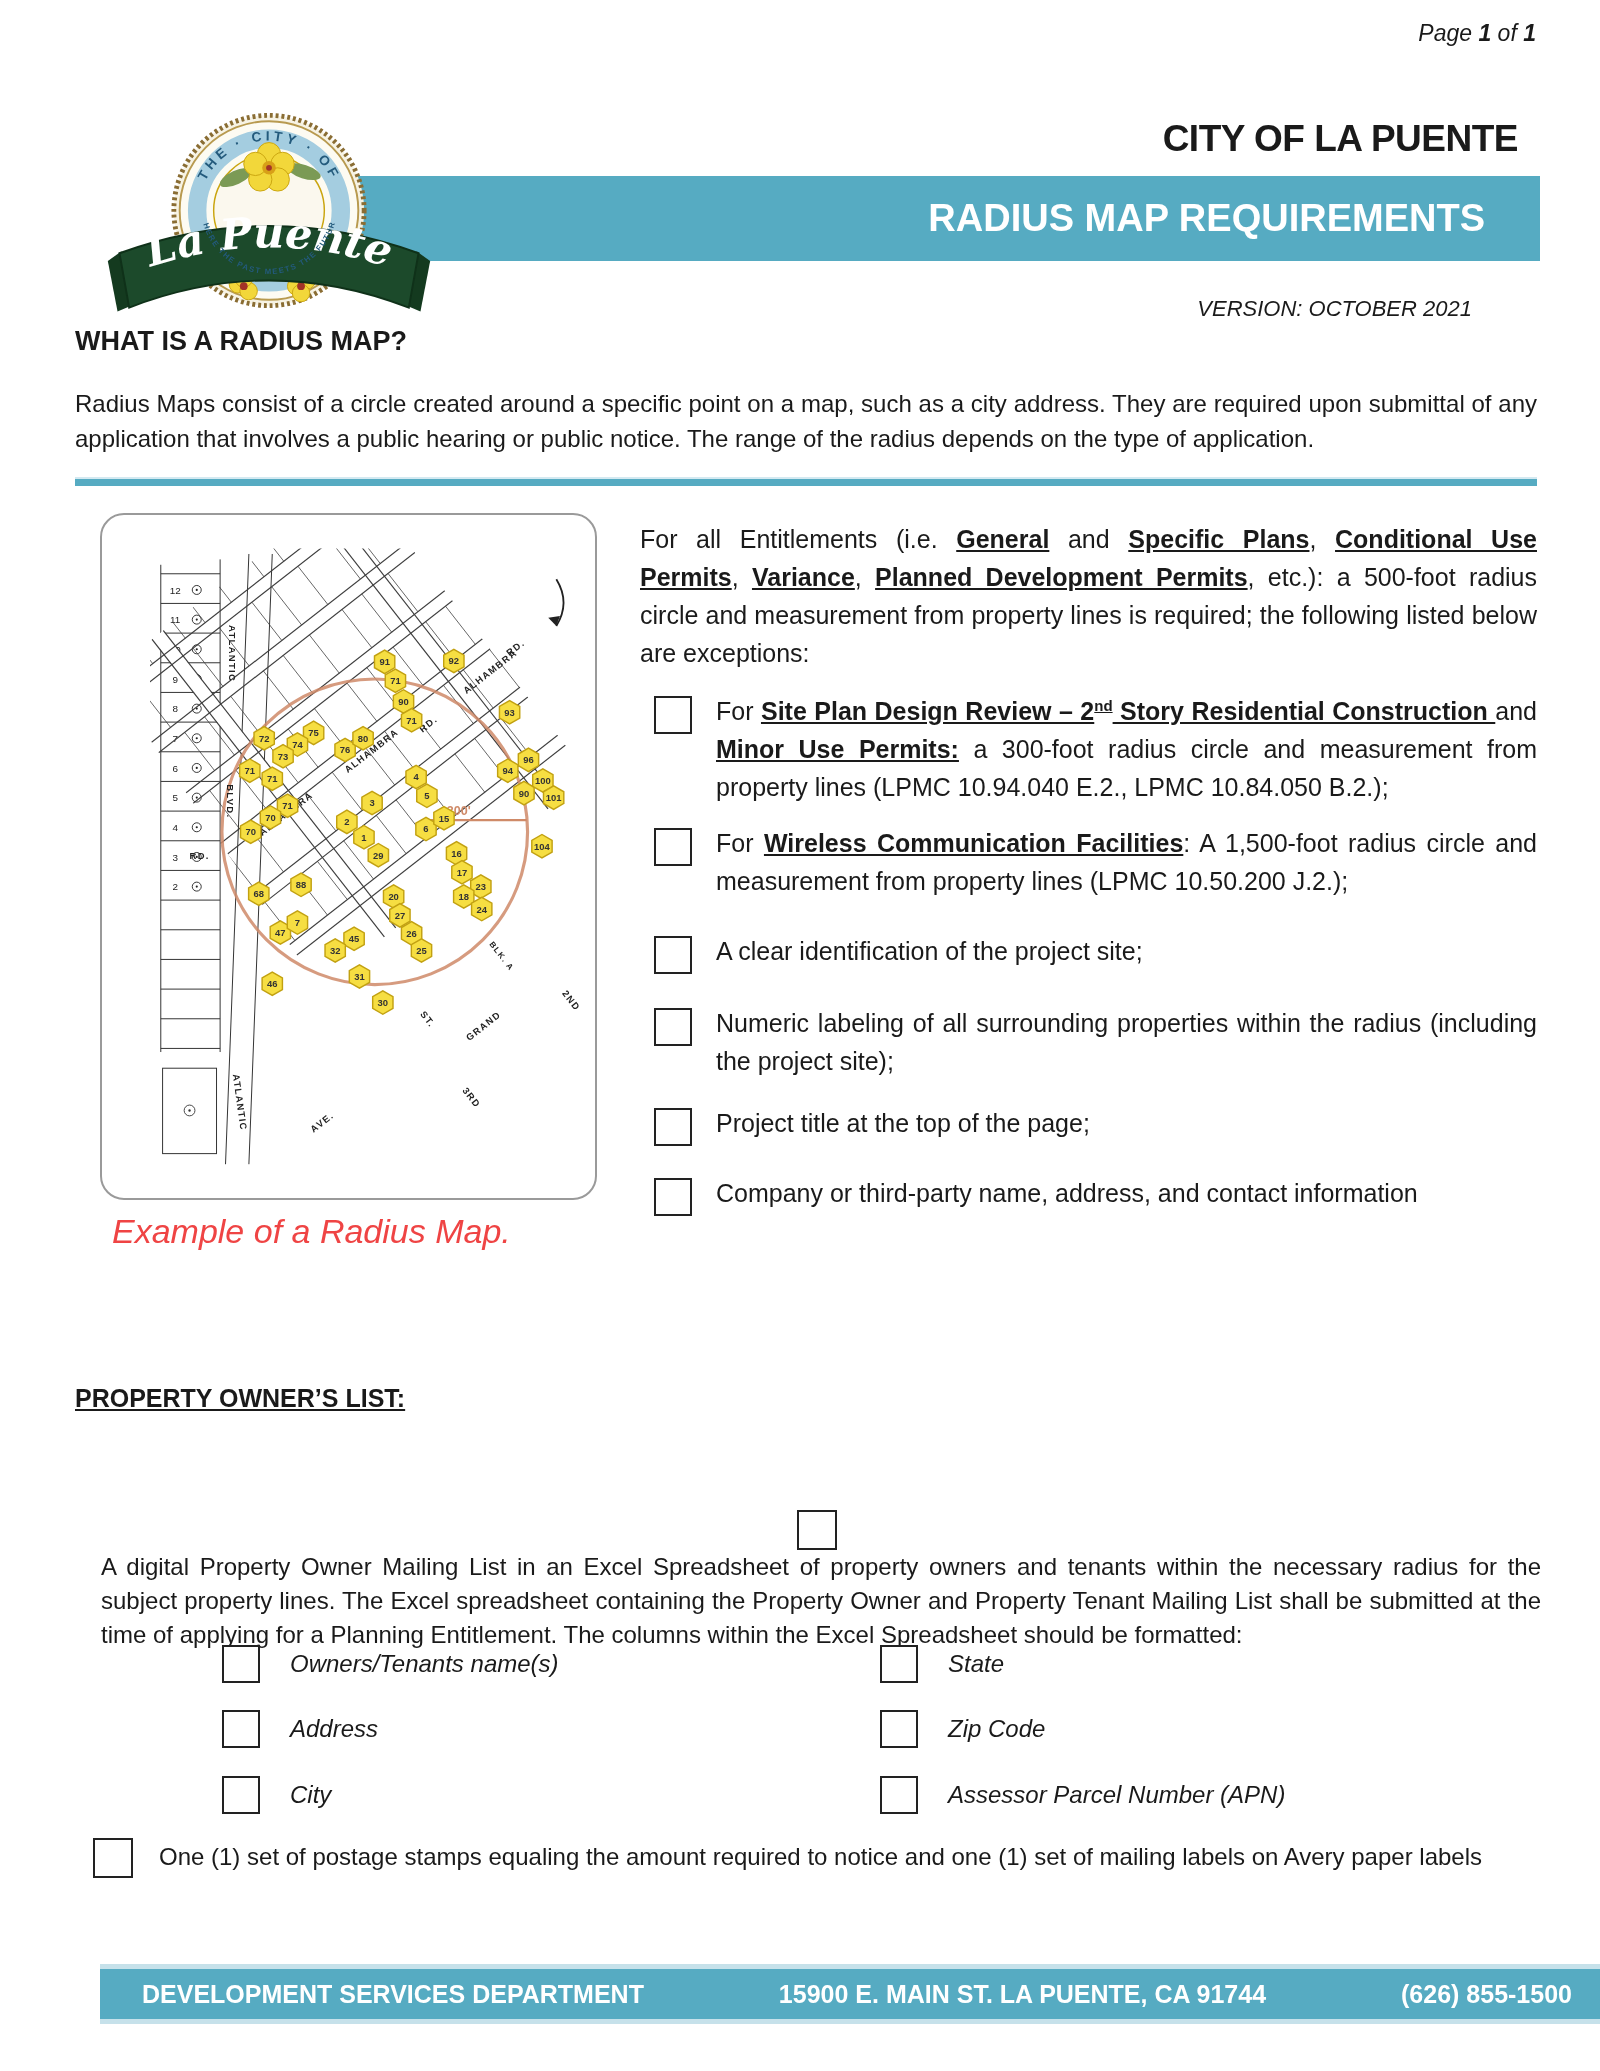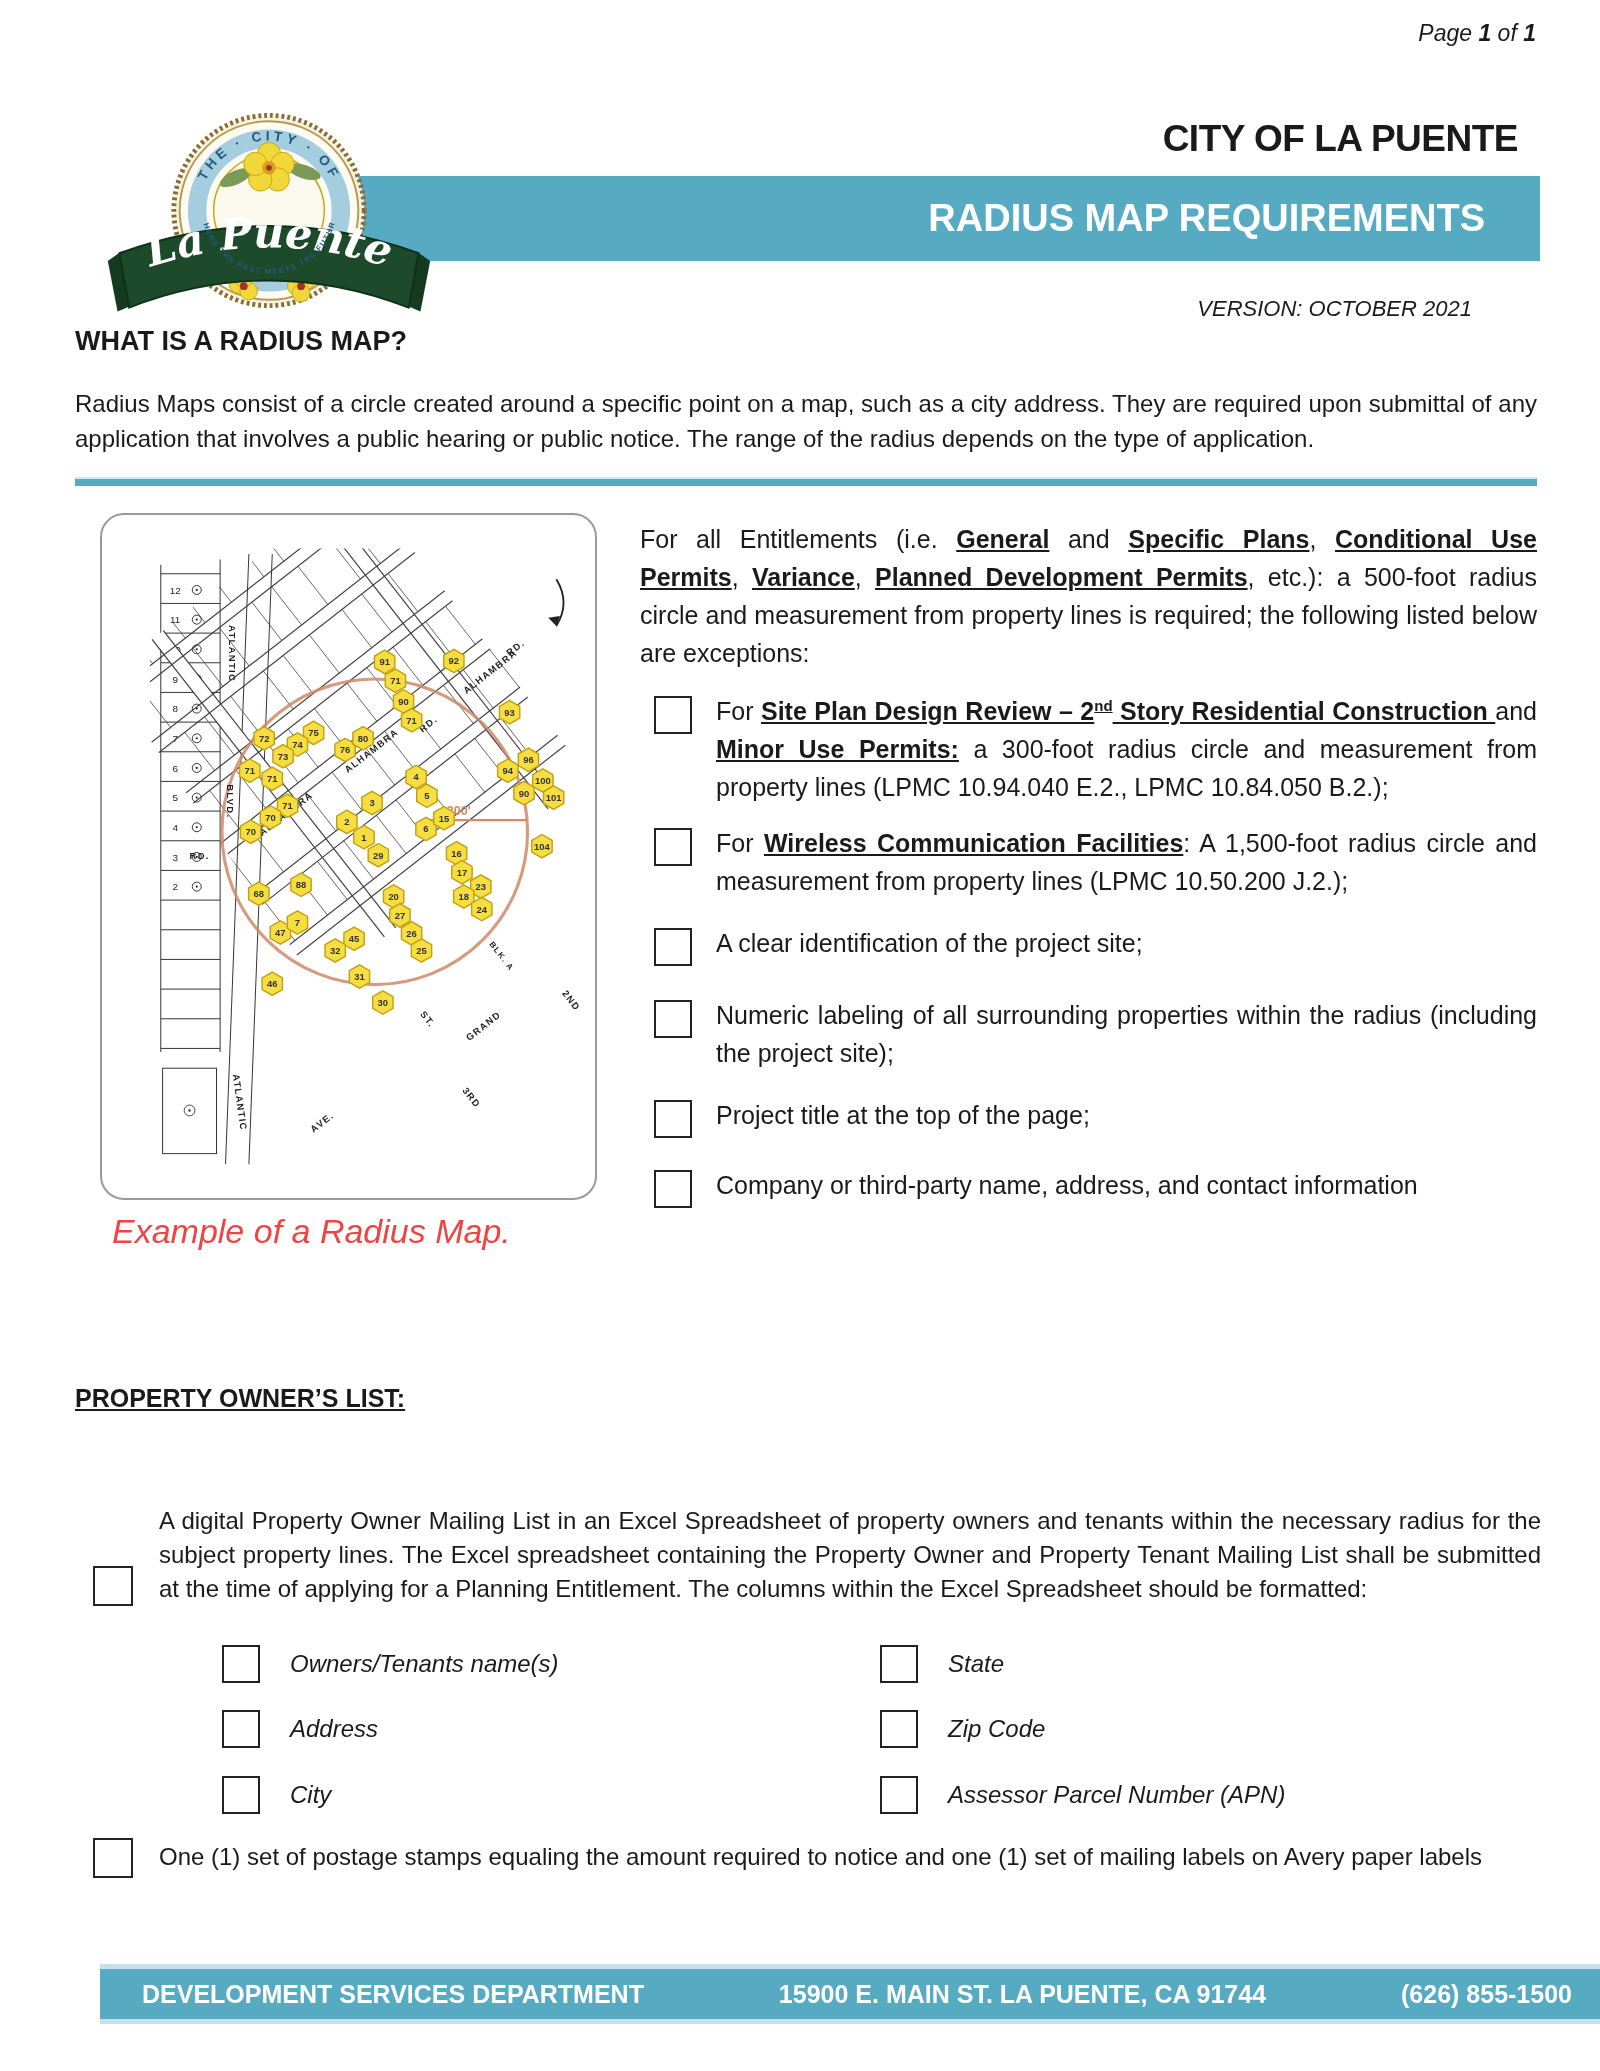--- a/index.html
+++ b/index.html
@@ -23,21 +23,21 @@
   .right-col{position:absolute;top:520px;left:640px;width:897px;font-size:25px;line-height:38px;}
   .rc-text{margin:0;text-align:justify;}
   .please{margin-top:26px;margin-left:10px;text-align:left;}
   .check-item{display:flex;align-items:flex-start;}
   .cb{flex:0 0 auto;width:34px;height:34px;border:2px solid #222;background:#fff;}
   .right-col .check-item .cb{margin:4px 0 0 14px;}
   .right-col .check-item .rc-text{margin-left:24px;flex:1;}
   .note{position:absolute;top:1284px;left:75px;width:1462px;margin:0;font-size:24px;line-height:34px;text-align:justify;}
   .owners-heading{position:absolute;top:1384px;left:75px;margin:0;font-size:25px;font-weight:bold;text-decoration:underline;}
   .owners-intro{position:absolute;top:1448px;left:75px;margin:0;font-size:24px;}
-  .big-item{position:absolute;top:1504px;left:75px;width:1466px;display:flex;align-items:flex-end;}
+  .big-item{position:absolute;top:1504px;left:75px;width:1466px;display:flex;align-items:center;flex-direction:column;}
   .big-item .cb{width:36px;height:36px;margin:6px 0 0 18px;}
   .big-item p{margin:0 0 0 26px;font-size:24px;line-height:34px;text-align:justify;flex:1;}
   .col-check{position:absolute;display:flex;align-items:center;}
   .col-check .cb{width:34px;height:34px;}
   .col-label{margin-left:30px;font-size:24px;font-style:italic;}
   .postage{position:absolute;top:1838px;left:75px;width:1480px;display:flex;align-items:flex-start;}
   .postage .cb{width:36px;height:36px;margin:0 0 0 18px;}
   .postage p{margin:2px 0 0 26px;font-size:24px;line-height:34px;flex:1;}
   .footer{position:absolute;top:1964px;left:100px;width:1430px;height:50px;background:var(--teal,#56abc2);
           border-top:5px solid #c6e1ea;border-bottom:5px solid #c6e1ea;
@@ -615,21 +615,21 @@
       <span class="cb"></span>
       <div class="rc-text"><span>For </span><span style="font-weight: bold; text-decoration: underline;">Site Plan Design Review – 2</span><sup style="font-weight: bold; text-decoration: underline;">nd</sup><span style="font-weight: bold; text-decoration: underline;"> Story Residential Construction </span><span>and </span><span style="font-weight: bold; text-decoration: underline;">Minor Use Permits:</span><span> a 300-foot radius circle and measurement from property lines (LPMC 10.94.040 E.2., LPMC 10.84.050 B.2.);</span></div>
     </div>
 
     <div class="check-item" style="margin-top:18px">
       <span class="cb"></span>
       <div class="rc-text"><span>For </span><span style="font-weight: bold; text-decoration: underline;">Wireless Communication Facilities</span><span>: A 1,500-foot radius circle and measurement from property lines (LPMC 10.50.200 J.2.);</span></div>
     </div>
 
 
-    <div class="check-item" style="margin-top:24px">
+    <div class="check-item" style="margin-top:32px">
       <span class="cb"></span>
       <div class="rc-text">A clear identification of the project site;</div>
     </div>
     <div class="check-item" style="margin-top:30px">
       <span class="cb"></span>
       <div class="rc-text">Numeric labeling of all surrounding properties within the radius (including the project site);</div>
     </div>
     <div class="check-item" style="margin-top:24px">
       <span class="cb"></span>
       <div class="rc-text">Project title at the top of the page;</div>

